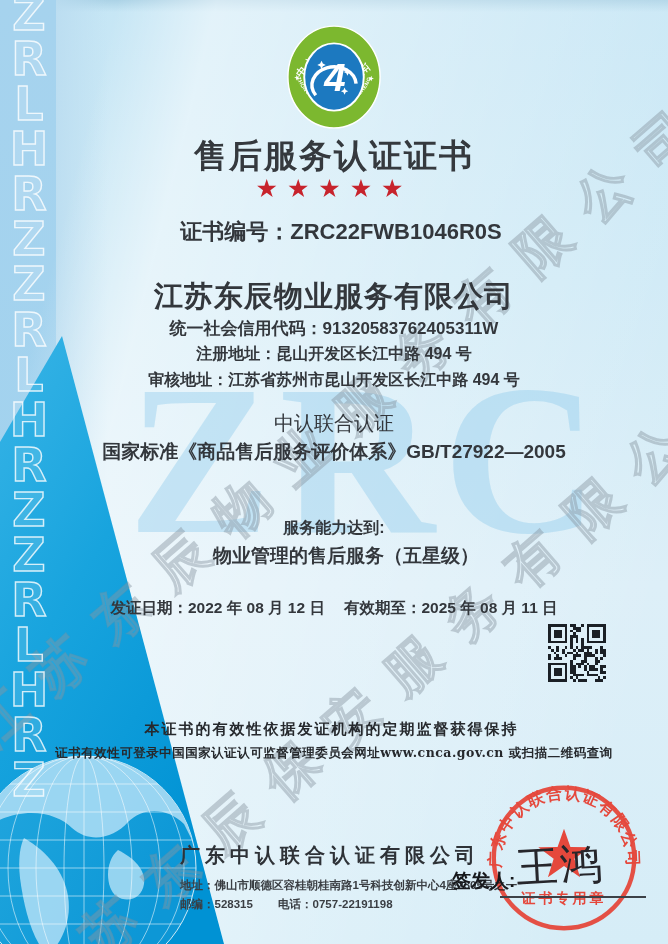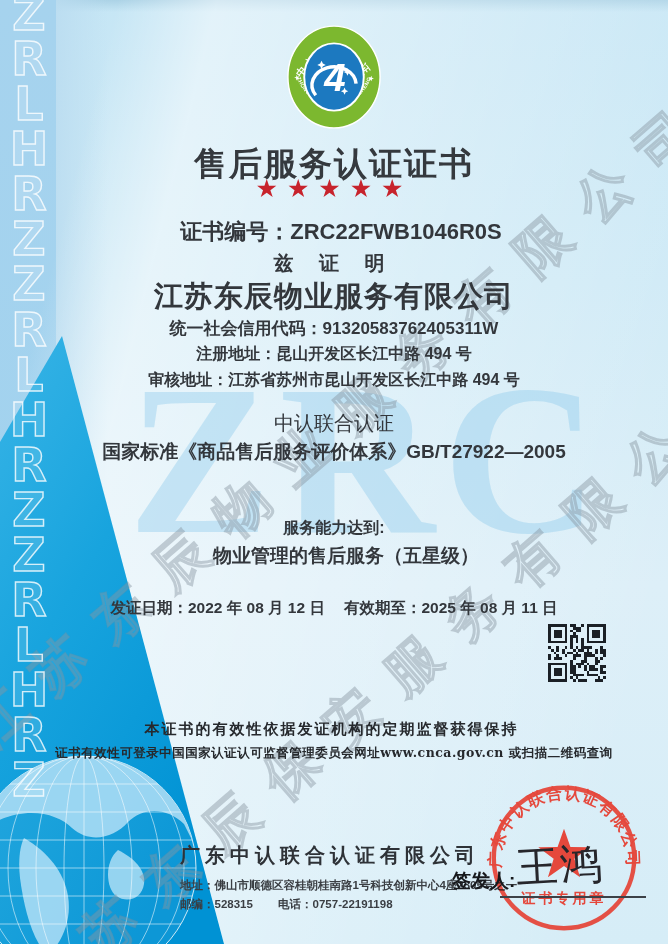--- a/index.html
+++ b/index.html
@@ -34,21 +34,21 @@
   
   .diag{position:absolute;z-index:3;white-space:nowrap;transform-origin:0 50%;
     transform:rotate(-41deg);font-weight:bold;font-size:54px;letter-spacing:26px;
     color:rgba(255,255,255,.06);-webkit-text-stroke:1.3px rgba(128,143,156,.42);}
   .diag1{left:-20px;top:700px;}
   .diag2{left:30px;top:962px;}
   
   .content{position:absolute;inset:0;z-index:5;text-align:center;}
   .logo{position:absolute;left:286px;top:24px;width:96px;height:106px;}
   .title{position:absolute;left:0;right:0;top:134px;font-size:33px;font-weight:600;
-    letter-spacing:2px;color:#35393e;margin-top:8px;}
+    letter-spacing:2px;color:#35393e;}
   .stars{position:absolute;left:0;right:0;top:174px;font-size:25px;letter-spacing:9px;color:#c7232c;}
   .certno{position:absolute;left:0;right:0;top:217px;font-size:22px;font-weight:600;margin-left:14px;}
   .hereby{position:absolute;left:0;right:0;top:250px;font-size:20px;font-weight:600;letter-spacing:10px;}
   .company{position:absolute;left:0;right:0;top:277px;font-size:29px;font-weight:600;letter-spacing:1px;}
   .code{position:absolute;left:0;right:0;top:317px;font-size:17px;font-weight:700;}
   .regaddr{position:absolute;left:0;right:0;top:344px;font-size:16px;font-weight:600;}
   .auditaddr{position:absolute;left:0;right:0;top:370px;font-size:16px;font-weight:600;}
   .capability{position:absolute;left:0;right:0;top:410px;font-size:20px;font-weight:500;}
   .standard{position:absolute;left:0;right:0;top:439px;font-size:19px;font-weight:bold;}
   .grade{position:absolute;left:0;right:0;top:468px;font-size:28px;font-weight:bold;letter-spacing:8px;}
@@ -145,21 +145,20 @@
       <path d="M 31,74 A 23,19 0 1 1 73,62" stroke="#ffffff" stroke-width="3.6" fill="none"></path>
       <text x="51" y="70" font-size="40" font-weight="bold" fill="#ffffff" text-anchor="middle" font-style="italic">4</text>
       <path d="M 37,38 l 1.4,3 3,1.4 -3,1.4 -1.4,3 -1.4,-3 -3,-1.4 3,-1.4 Z" fill="#ffffff"></path>
       <path d="M 64,46 l 1.2,2.6 2.6,1.2 -2.6,1.2 -1.2,2.6 -1.2,-2.6 -2.6,-1.2 2.6,-1.2 Z" fill="#ffffff"></path>
       <path d="M 61,66 l 1.2,2.6 2.6,1.2 -2.6,1.2 -1.2,2.6 -1.2,-2.6 -2.6,-1.2 2.6,-1.2 Z" fill="#ffffff"></path>
     </svg>
 
     <div class="title">售后服务认证证书</div>
     <div class="stars">★★★★★</div>
     <div class="certno">证书编号：ZRC22FWB1046R0S</div>
-    <div class="hereby">兹 证 明</div>
     <div class="company">江苏东辰物业服务有限公司</div>
     <div class="code">统一社会信用代码：91320583762405311W</div>
     <div class="regaddr">注册地址：昆山开发区长江中路 494 号</div>
     <div class="auditaddr">审核地址：江苏省苏州市昆山开发区长江中路 494 号</div>
     <div class="capability">中认联合认证</div>
     <div class="standard">国家标准《商品售后服务评价体系》GB/T27922—2005</div>
     <div class="scope-label">服务能力达到:</div>
     <div class="scope">物业管理的售后服务（五星级）</div>
 
     <div class="dates">

